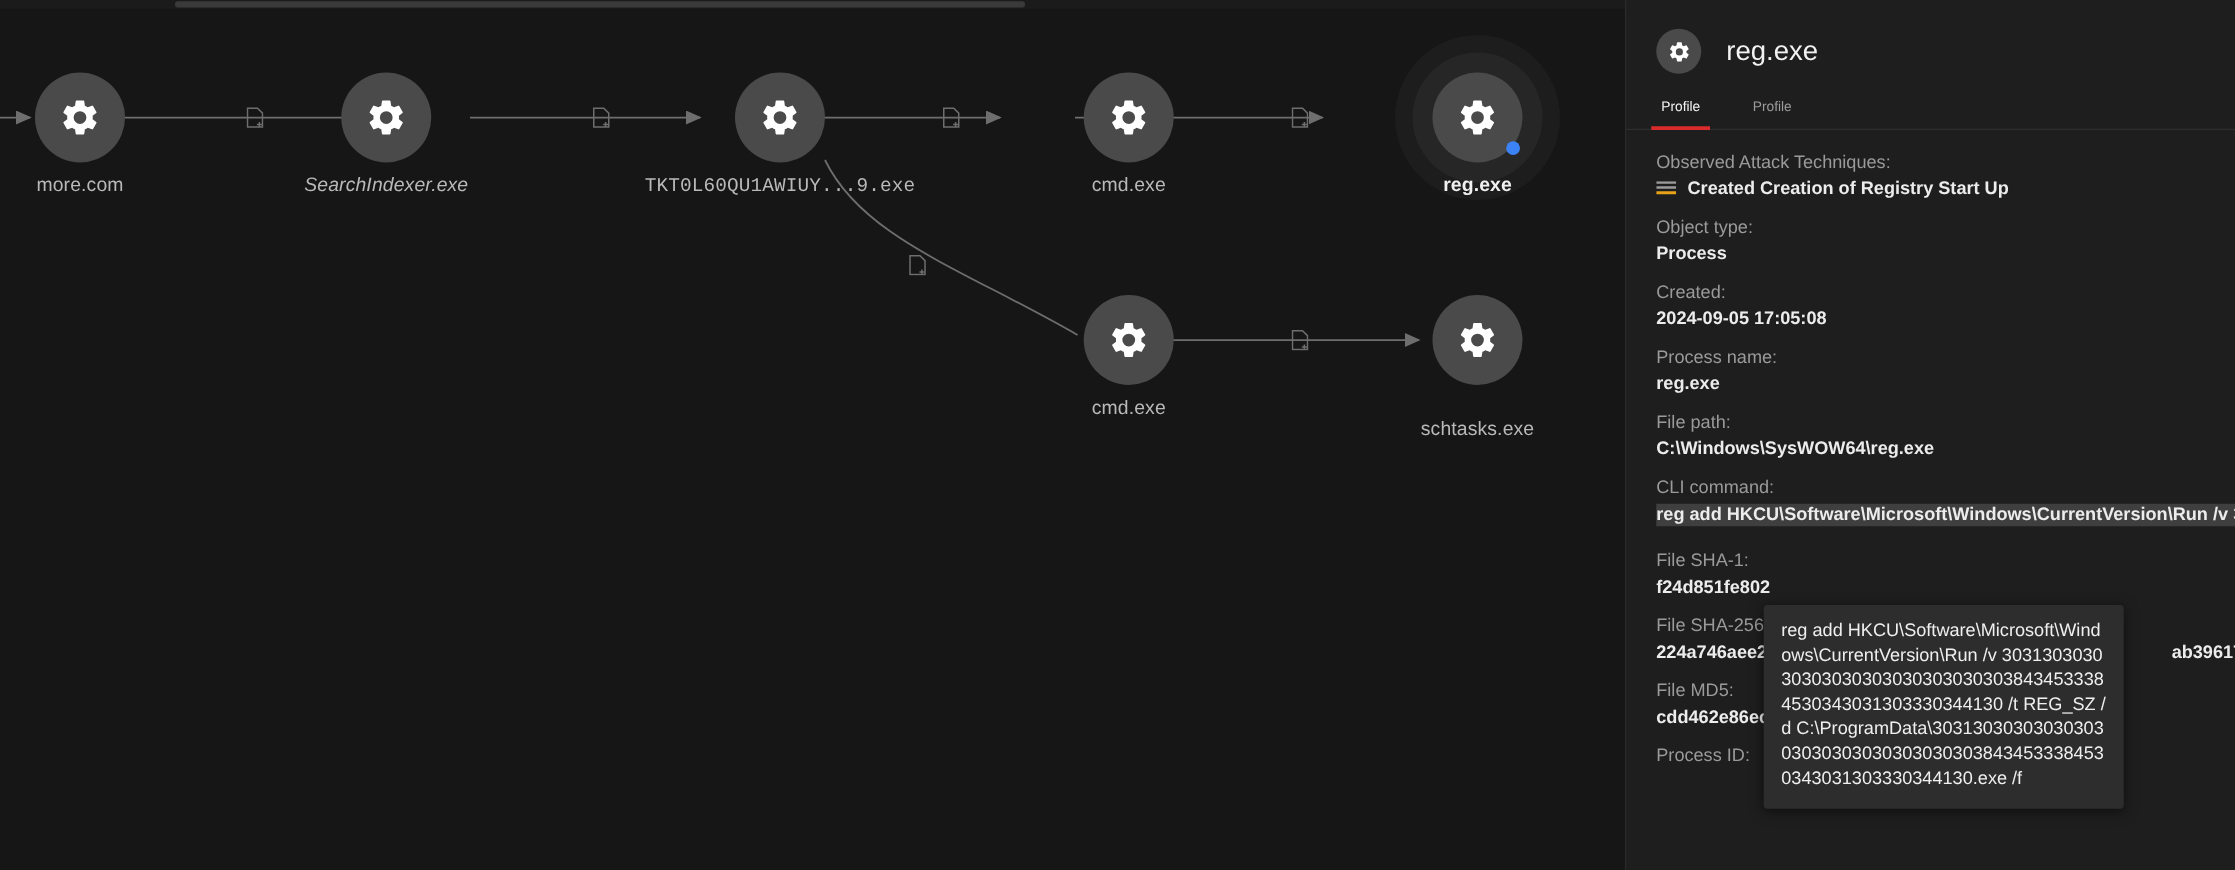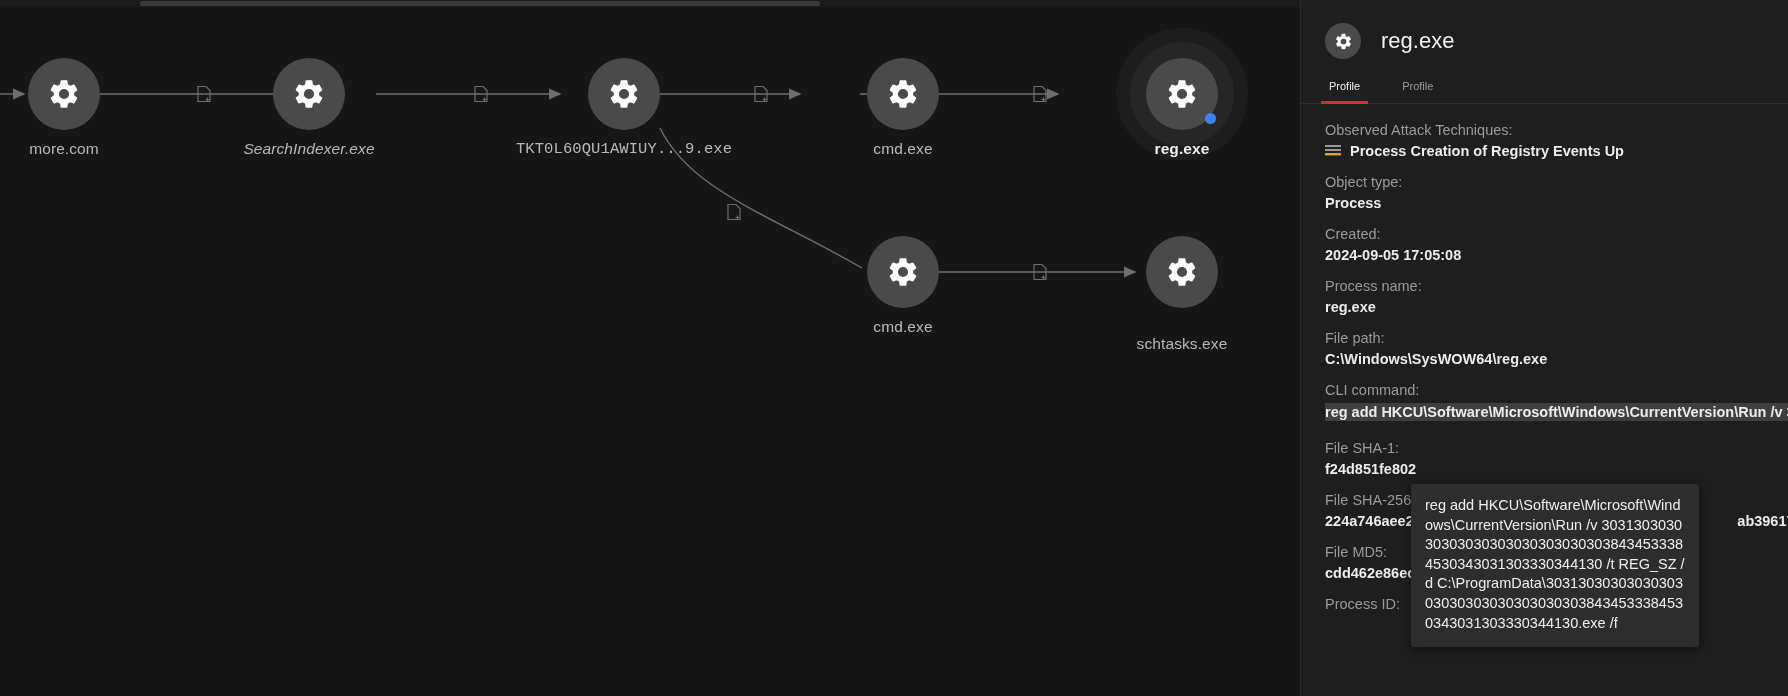--- a/index.html
+++ b/index.html
@@ -266,21 +266,21 @@
     <div class="fields">
 
       <div class="field">
         <div class="f-label">Observed Attack Techniques:</div>
         <div class="oat-row">
           <svg class="oat-icon" viewBox="0 0 16 12">
             <rect x="0" y="0" width="16" height="2" fill="#9a9a9a"></rect>
             <rect x="0" y="4" width="16" height="2" fill="#9a9a9a"></rect>
             <rect x="0" y="8" width="16" height="2.4" fill="#e8a21a"></rect>
           </svg>
-          <div class="f-value">Process Creation of Registry Events Up</div>
+          <div class="f-value">Created Creation of Registry Start Up</div>
         </div>
       </div>
 
       <div class="field">
         <div class="f-label">Object type:</div>
         <div class="f-value">Process</div>
       </div>
 
       <div class="field">
         <div class="f-label">Created:</div>

